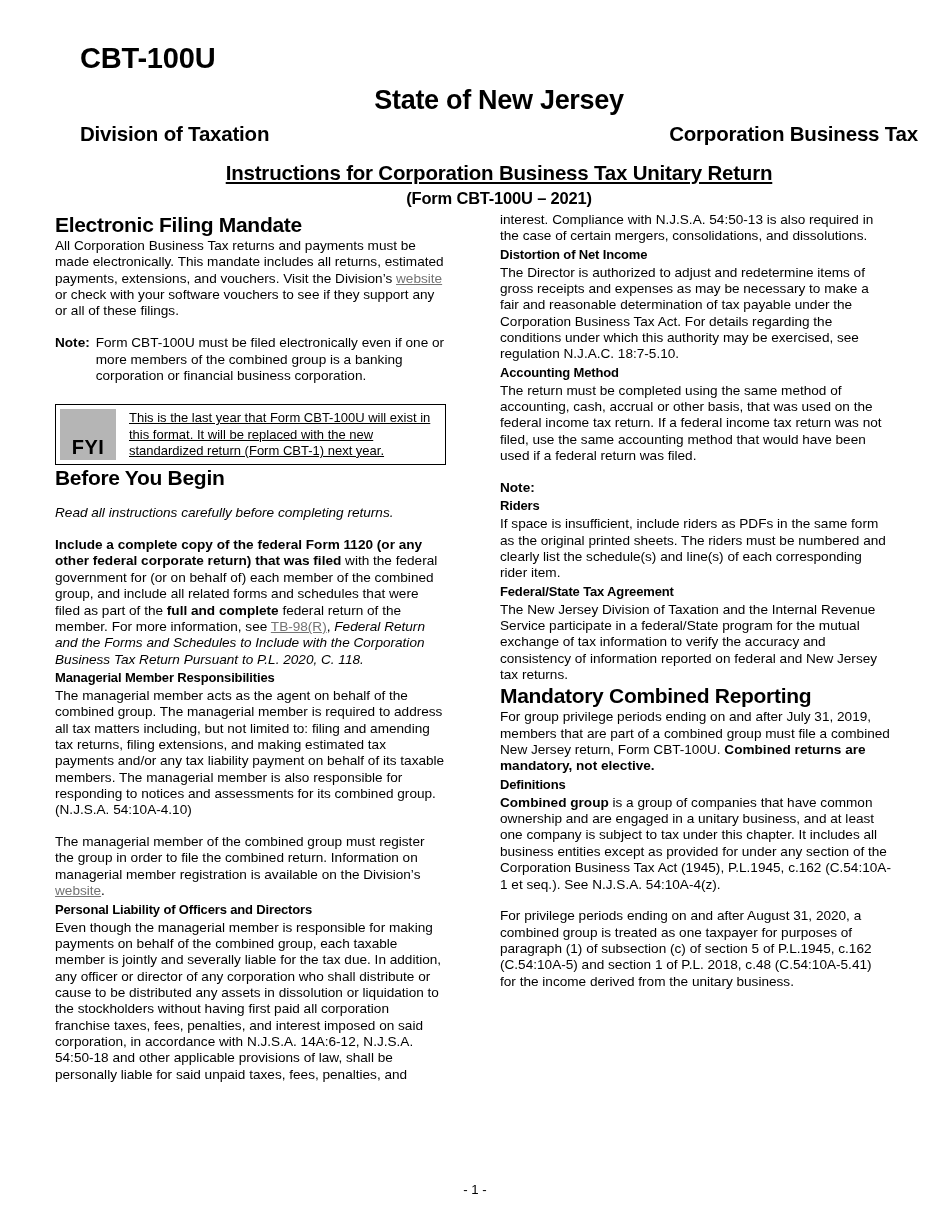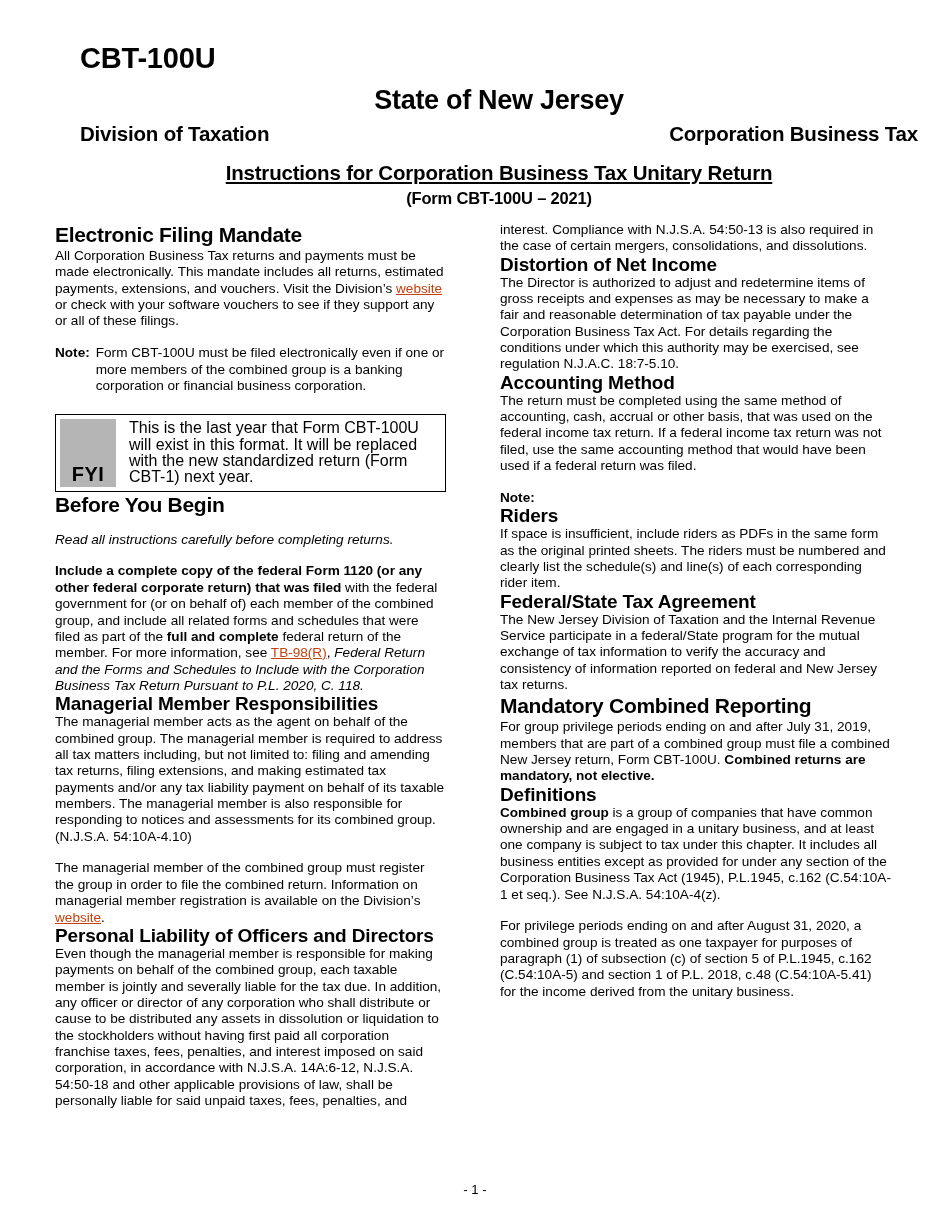--- a/index.html
+++ b/index.html
@@ -72,55 +72,55 @@
     font-family: "Liberation Sans Narrow", "Liberation Sans", sans-serif;
     font-weight: bold;
     font-size: 16.5px;
     margin-top: 4px;
     letter-spacing: -0.2px;
   }
 
   
   .col {
     position: absolute;
-    top: 222px;
+    top: 212px;
     width: 391px;
     font-size: 13.6px;
     line-height: 16.35px;
   }
   .col-left  { left: 55px; }
   .col-right { left: 500px; }
 
   h2.sec {
     font-size: 21px;
     font-weight: bold;
     margin: 0 0 1px 0;
     line-height: 25px;
     letter-spacing: -0.3px;
   }
   h3.sub {
-    font-size: 19px;
+    font-size: 13px;
     font-weight: bold;
     margin: 0 0 1px 0;
     line-height: 19px;
     letter-spacing: -0.15px;
   }
   p.body {
     margin: 0;
     text-align: left;
   }
   p.gap  { margin-top: 15.5px; }
   p.gap-sm { margin-top: 15px; }
   .sec-gap  { margin-top: 20px; }
   .sec-gap-lg { margin-top: 22px; }
   .italic { font-style: italic; }
   .bold { font-weight: bold; }
   .uline { }
   a.lnk {
-    color: #c2410c;
+    color: #737373;
     text-decoration: underline;
   }
 
   
   .note {
     display: flex;
     margin-top: 15.5px;
   }
   .note-label {
     font-weight: bold;
@@ -152,22 +152,23 @@
   .fyi-logo span {
     color: #000000;
     font-weight: bold;
     font-size: 20px;
     letter-spacing: 0.5px;
     line-height: 1;
   }
   .fyi-text {
     flex: 1 1 auto;
     padding: 1px 6px 1px 13px;
-    font-size: 16px;
+    font-size: 13px;
     line-height: 16.35px;
+    text-decoration: underline;
   }
 
   
   .footer {
     position: absolute;
     left: 0;
     top: 1182px;
     width: 950px;
     text-align: center;
     font-size: 13.2px;

